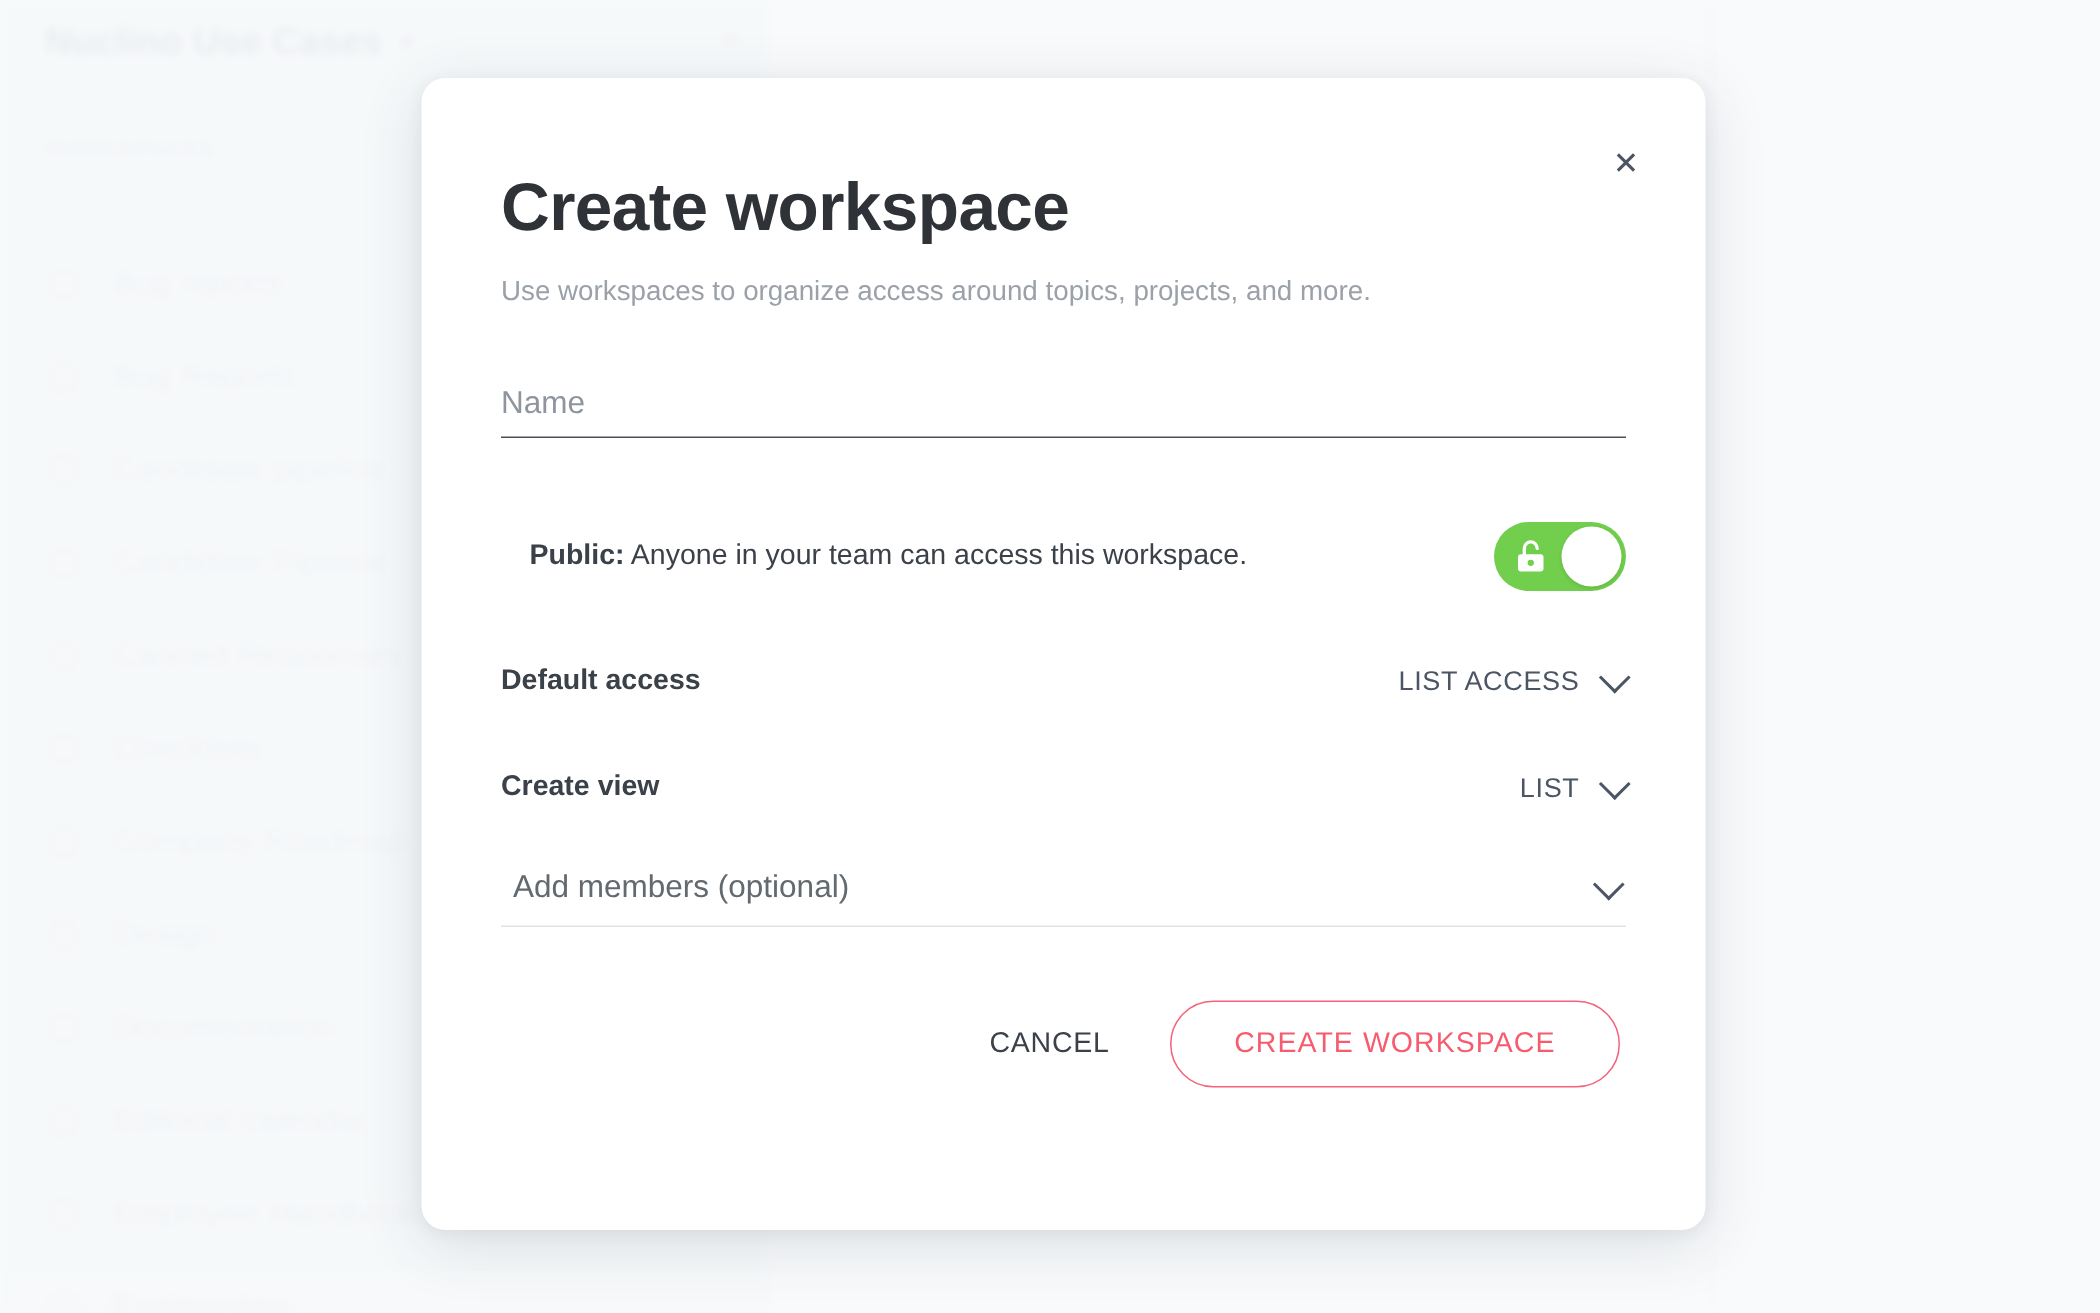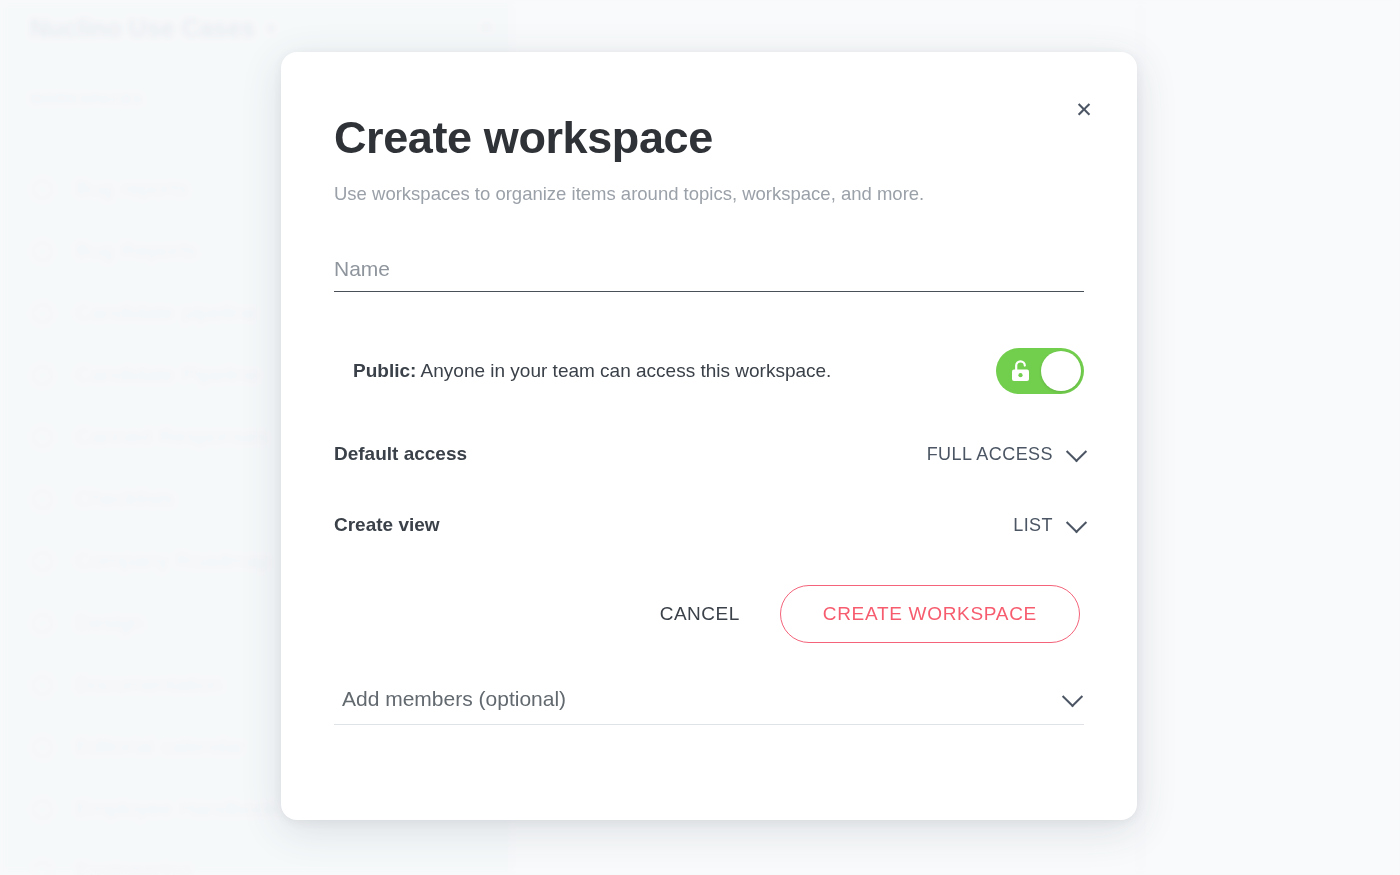--- a/index.html
+++ b/index.html
@@ -406,21 +406,21 @@
 </div>
 
 <div id="modal-overlay">
   <div id="create-workspace-modal">
 
     <div id="modal-close">✕</div>
 
     <div class="modal-body">
 
       <h1 id="modal-title">Create workspace</h1>
-      <p id="modal-subtitle">Use workspaces to organize items around topics, workspace, and more.</p>
+      <p id="modal-subtitle">Use workspaces to organize access around topics, projects, and more.</p>
 
       <div id="name-field-wrap">
         <input id="name-input" type="text" placeholder="Name" style="">
       </div>
 
       <div id="public-row">
         <div id="public-label">
           <span class="strong">Public:</span><span> Anyone in your team can access this workspace.</span>
         </div>
         <div id="public-toggle">
@@ -429,38 +429,38 @@
             <path d="M5.2 9.5 V5.6 A4.3 4.3 0 0 1 13.8 5.6" stroke="#ffffff" stroke-width="2.2" fill="none" stroke-linecap="round"></path>
             <circle cx="9.5" cy="15.2" r="2.1" fill="#72ce4d"></circle>
           </svg>
           <div id="toggle-knob"></div>
         </div>
       </div>
 
       <div class="setting-row">
         <span class="setting-label">Default access</span>
         <span class="setting-value">
-          <span class="setting-value-text">FULL ACCESS</span>
+          <span class="setting-value-text">LIST ACCESS</span>
           <span class="caret"></span>
         </span>
       </div>
 
       <div class="setting-row">
         <span class="setting-label">Create view</span>
         <span class="setting-value">
           <span class="setting-value-text">LIST</span>
           <span class="caret"></span>
         </span>
       </div>
 
+      <div id="members-row">
+        <span id="members-placeholder">Add members (optional)</span>
+        <span id="members-caret" class="caret"></span>
+      </div>
+
       <div id="modal-footer">
         <button id="cancel-button">CANCEL</button>
         <button id="create-workspace-button">CREATE WORKSPACE</button>
       </div>
 
-      <div id="members-row">
-        <span id="members-placeholder">Add members (optional)</span>
-        <span id="members-caret" class="caret"></span>
-      </div>
-
     </div>
   </div>
 </div>
 
 </body></html>

